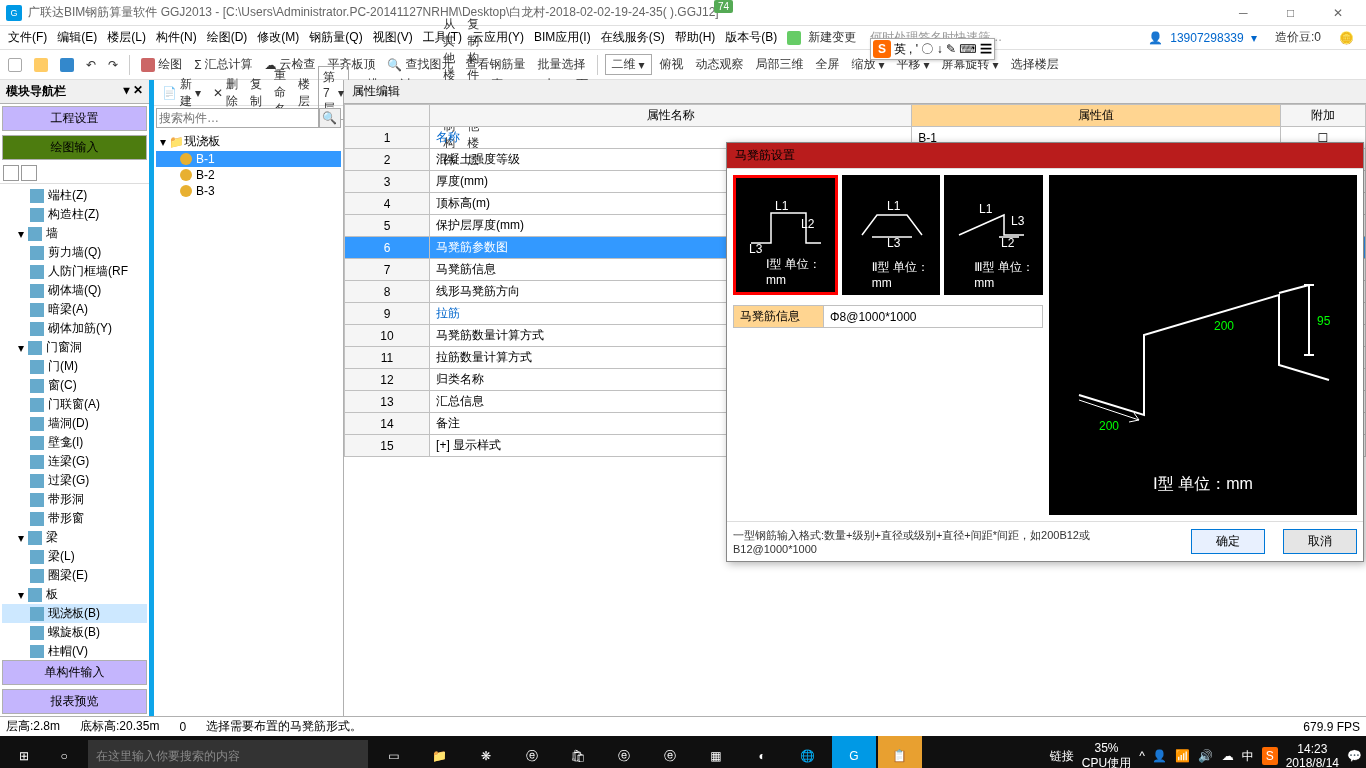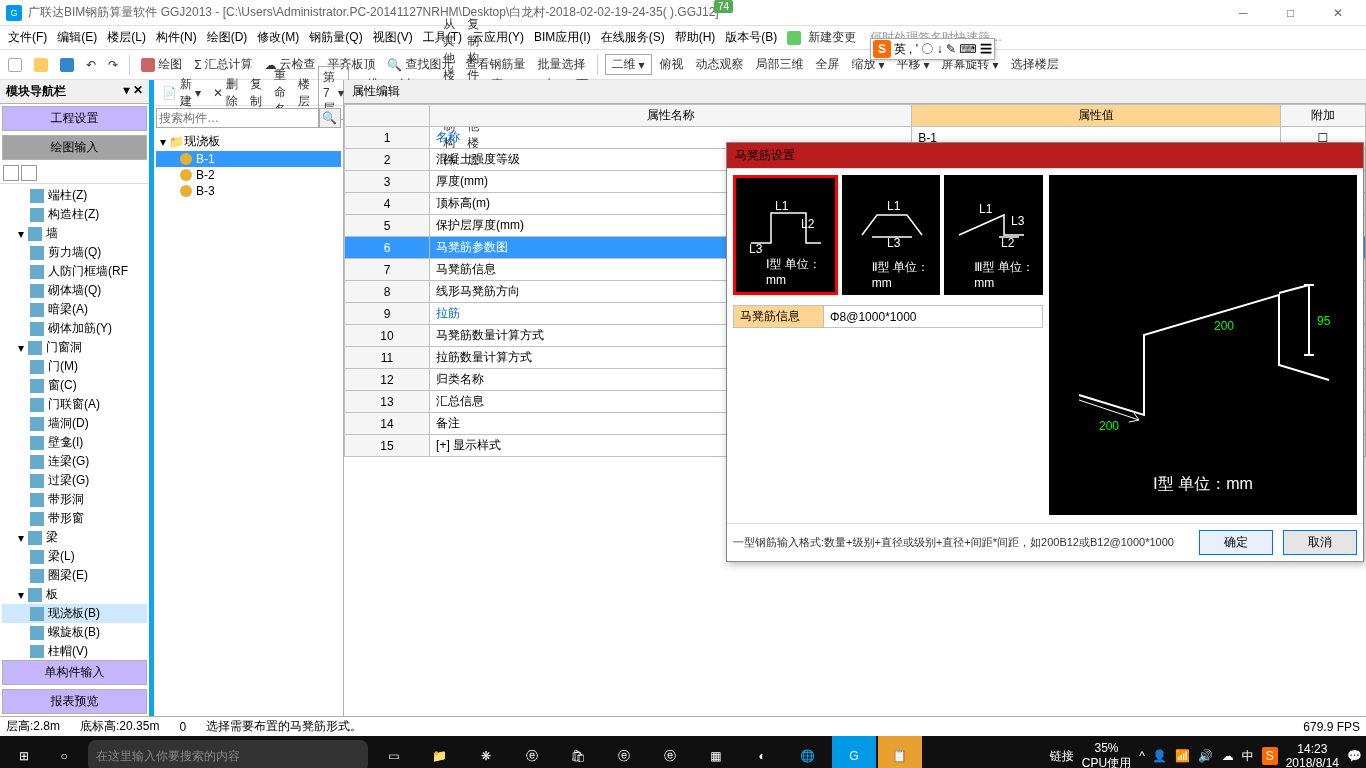--- a/index.html
+++ b/index.html
@@ -23,21 +23,21 @@
 .panelbtn{background:#c4b5fd;border:1px solid #b0b0b0;margin:2px;padding:3px;text-align:center;cursor:pointer;}
 .smallbar{height:22px;display:flex;align-items:center;padding:2px;border-bottom:1px solid #ddd;}
 .smallbar span{width:16px;height:16px;display:inline-block;border:1px solid #999;margin:0 1px;}
 .navtree{flex:1;overflow:auto;padding:2px;}
 .treeitem{display:flex;align-items:center;padding:1px 2px;cursor:pointer;white-space:nowrap;}
 .treeitem.sel{background:#cde8ff;}
 .treeitem .tic{width:14px;height:14px;margin-right:4px;display:inline-block;background:#6ac;}
 .treeitem.ind1{padding-left:14px;} .treeitem.ind2{padding-left:28px;}
 .treeexp{width:10px;text-align:center;margin-right:2px;cursor:pointer;}
 .middlepanel{width:190px;border-right:1px solid #b0b0b0;display:flex;flex-direction:column;}
-.search{display:flex;margin:2px;border-radius:8px;}
+.search{display:flex;margin:2px;}
 .search input{flex:1;border:1px solid #aaa;padding:2px;}
 .search button{width:22px;border:1px solid #aaa;background:#f0f0f0;}
 .slabtree{flex:1;padding:2px;}
 .slabitem{display:flex;align-items:center;padding:1px 4px;cursor:pointer;}
 .slabitem.sel{background:#3399ff;color:#fff;}
 .slabitem .sic{width:12px;height:12px;background:#e8b030;margin-right:4px;border-radius:50%;}
 .rightpanel{flex:1;display:flex;flex-direction:column;position:relative;}
 .propheader{background:#f0f0f0;border-bottom:1px solid #b0b0b0;padding:3px 8px;}
 .propgrid{flex:1;overflow:auto;}
 .proptable{width:100%;border-collapse:collapse;}
@@ -54,21 +54,21 @@
 .dlgleft{width:310px;}
 .patterns{display:flex;gap:4px;margin-bottom:10px;}
 .pattern{flex:1;height:120px;background:#000;color:#fff;display:flex;flex-direction:column;align-items:center;justify-content:flex-end;cursor:pointer;position:relative;padding-bottom:5px;font-size:11px;padding-left:30px;}
 .pattern.sel{border:3px solid #ff0000;}
 .pattern svg{position:absolute;top:10px;left:5px;}
 .infotable{width:100%;border-collapse:collapse;}
 .infotable td{border:1px solid #c0c0c0;padding:2px 6px;height:18px;}
 .infotable td.lbl{background:#ffd591;width:90px;}
 .dlgright{flex:1;background:#000;height:340px;position:relative;}
 .dlgright .label{position:absolute;color:#fff;font-size:16px;}
-.dlgfooter{position:absolute;bottom:0;left:0;right:0;padding:6px;border-top:1px solid #ddd;display:flex;align-items:center;gap:10px;}
+.dlgfooter{position:absolute;bottom:0;left:0;right:0;padding:6px;border-top:1px solid #ddd;display:flex;align-items:center;gap:18px;}
 .dlgfooter .hint{flex:1;font-size:11px;color:#333;}
 .dlgfooter button{padding:3px 24px;border:1px solid #0078d7;background:#e5e5e5;cursor:pointer;}
 .dlgfooter button.ok{background:#e8f0fe;}
 .statusbar{height:20px;border-top:1px solid #b0b0b0;display:flex;align-items:center;padding:0 6px;gap:20px;font-size:11px;}
 .statusbar .right{margin-left:auto;}
 .taskbar{height:40px;background:#101010;display:flex;align-items:center;color:#fff;padding:0 4px;}
 .taskbar .start{width:40px;height:40px;display:flex;align-items:center;justify-content:center;cursor:pointer;}
 .taskbar .search{flex:0 0 280px;background:#333;display:flex;align-items:center;padding:0 8px;height:32px;margin:0 4px;}
 .taskbar .search span{color:#888;}
 .taskbar .apps{display:flex;gap:2px;}
@@ -107,20 +107,25 @@
   <span>云应用(Y)</span>
   <span>BIM应用(I)</span>
   <span>在线服务(S)</span>
   <span>帮助(H)</span>
   <span>版本号(B)</span>
   <span class="tbtn">
       <span class="ic" style="background:#6c6"></span>
       <span>新建变更</span>
     </span>
   <span style="color:#999">何时处理签名时快速筛…</span>
+  <span class="right">
+    <span class="uid">👤 <span>13907298339</span> ▾</span>
+    <span>造价豆:0</span>
+    <span>🪙</span>
+  </span>
 </div>
 
 <div class="inputbar">
   <span class="sogo">S</span>
   <span>英</span>
   <span>, ' 〇 ↓ ✎ ⌨ ☰</span>
 </div>
 
 <div class="toolbar1">
   <span class="tbtn">
@@ -173,21 +178,21 @@
     </span>
 </div>
 
 <div class="main">
   <div class="leftpanel">
     <div class="panelheader">
       <span>模块导航栏</span>
         <span class="close">▾ ✕</span>
     </div>
     <div class="panelbtn">工程设置</div>
-    <div class="panelbtn" style="background:#a3a3a3">绘图输入</div>
+    <div class="panelbtn" style="background:#4d7c0f">绘图输入</div>
     <div class="smallbar">
       <span></span>
         <span></span>
     </div>
     <div class="navtree" id="navtree">
         <div class="treeitem ind2"><span class="tic"></span>端柱(Z)</div>
         <div class="treeitem ind2"><span class="tic"></span>构造柱(Z)</div>
         <div class="treeitem ind1"><span class="treeexp">▾</span><span class="tic"></span>墙</div>
         <div class="treeitem ind2"><span class="tic"></span>剪力墙(Q)</div>
         <div class="treeitem ind2"><span class="tic"></span>人防门框墙(RF</div>

